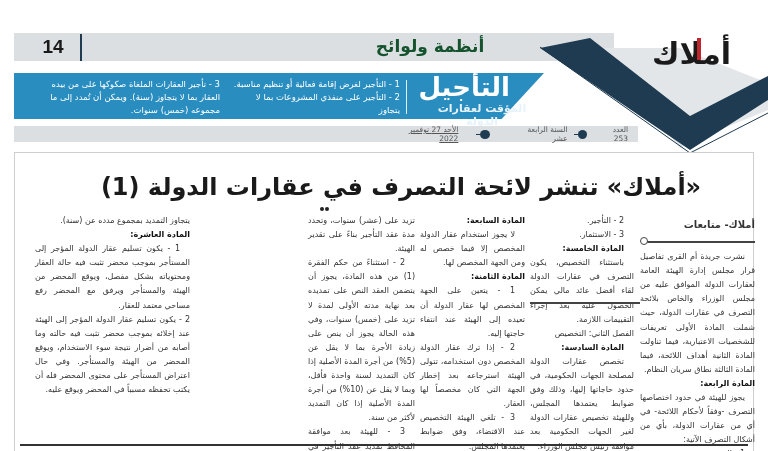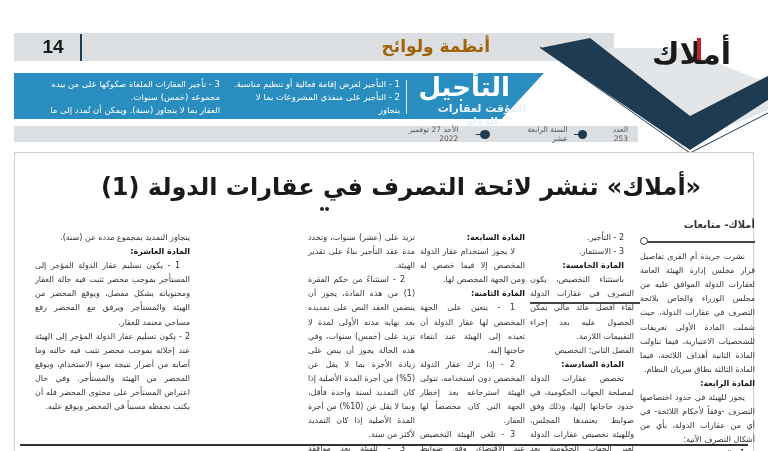--- a/index.html
+++ b/index.html
@@ -4,21 +4,21 @@
 <style>
   * { box-sizing: border-box; margin: 0; padding: 0; }
   html, body { width: 768px; height: 451px; overflow: hidden; background: #ffffff; }
   body { font-family: "DejaVu Sans", sans-serif; color: #2a2a2a; position: relative; }
 
   
   .header { position: absolute; left: 0; top: 0; width: 768px; height: 150px; }
   .top-band { position: absolute; left: 14px; top: 33px; width: 600px; height: 28px; background: #dcdfe2; }
   .page-num { position: absolute; left: 30px; top: 36px; width: 46px; font-size: 19px; font-weight: bold; color: #1a1a1a; direction: ltr; text-align: center; font-family: "Liberation Sans", sans-serif; }
   .page-divider { position: absolute; left: 80px; top: 34px; width: 2px; height: 27px; background: #1f3b52; }
-  .section-title { position: absolute; left: 370px; top: 36px; width: 120px; text-align: right; font-size: 17px; font-weight: bold; color: #a16207; }
+  .section-title { position: absolute; left: 370px; top: 36px; width: 120px; text-align: center; font-size: 17px; font-weight: bold; color: #14532d; }
 
   .blue-band { position: absolute; left: 14px; top: 73px; width: 530px; height: 46px; background: #2a8dc0; clip-path: polygon(0 0, 100% 0, 92% 100%, 0 100%); }
   .blue-text-left { position: absolute; left: 40px; top: 78px; width: 180px; font-size: 8.5px; line-height: 13px; color: #ffffff; }
   .blue-text-mid { position: absolute; left: 232px; top: 78px; width: 168px; font-size: 8.5px; line-height: 13px; color: #ffffff; text-align: right; }
   .blue-divider { position: absolute; left: 406px; top: 80px; width: 1px; height: 34px; background: #ffffff; opacity: .85; }
   .tajil-title { position: absolute; left: 410px; top: 72px; width: 100px; text-align: right; font-size: 26px; font-weight: bold; color: #ffffff; line-height: 30px; }
   .tajil-sub { position: absolute; left: 432px; top: 102px; width: 100px; text-align: center; font-size: 11px; font-weight: bold; color: #e6f3fa; }
 
   .meta-band { position: absolute; left: 14px; top: 126px; width: 624px; height: 16px; background: #dcdfe2; }
   .meta-row { position: absolute; left: 390px; top: 127px; width: 238px; height: 14px; display: flex; flex-direction: row; align-items: center; justify-content: flex-start; gap: 10px; font-size: 7.5px; color: #555; }
@@ -26,21 +26,21 @@
   .meta-dot::after { content: ""; position: absolute; left: -4px; top: 4px; width: 5px; height: 1.5px; background: #1f3b52; }
 
   
   .chevron { position: absolute; left: 540px; top: 38px; width: 228px; height: 115px; }
   .logo { position: absolute; left: 652px; top: 36px; width: 118px; height: 36px; font-size: 30px; font-weight: bold; color: #1a1a1a; text-align: left; direction: rtl; letter-spacing: 2px; font-family: "DejaVu Sans", sans-serif; }
 
   
   .article { position: absolute; left: 14px; top: 152px; width: 740px; height: 299px; border: 1px solid #cfcfcf; border-bottom: none; background: #fff; }
   .headline { position: absolute; left: 46px; top: 170px; width: 710px; text-align: center; font-size: 24px; font-weight: bold; color: #1a1a1a; line-height: 34px; }
 
-  .col { position: absolute; top: 231px; font-size: 8px; line-height: 14.1px; color: #333; text-align: justify; text-align-last: right; }
+  .col { position: absolute; top: 214px; font-size: 8px; line-height: 14.1px; color: #333; text-align: justify; text-align-last: right; }
   .col p { margin: 0; }
   .col .h { font-weight: bold; color: #111; }
   .col .ind { text-indent: 10px; }
 
   .c1 { left: 640px; width: 115px; top: 218px; }
   .c2 { left: 530px; width: 104px; }
   .c3 { left: 420px; width: 105px; }
   .c4 { left: 308px; width: 107px; }
   .c6 { left: 35px; width: 155px; }
 
@@ -58,39 +58,39 @@
 
 <div class="header">
   <div class="top-band"></div>
   <div class="page-num">14</div>
   <div class="page-divider"></div>
   <div class="section-title">أنظمة ولوائح</div>
 
   <div class="blue-band"></div>
   <div class="blue-text-left">
     <div>3 - تأجير العقارات الملغاة صكوكها على من بيده</div>
+    <div>العقار بما لا يتجاوز (سنة). ويمكن أن تُمدد إلى ما</div>
     <div>مجموعه (خمس) سنوات.</div>
-    <div>العقار بما لا يتجاوز (سنة). ويمكن أن تُمدد إلى ما</div>
   </div>
   <div class="blue-text-mid">
     <div>1 - التأجير لغرض إقامة فعالية أو تنظيم مناسبة.</div>
     <div>2 - التأجير على منفذي المشروعات بما لا يتجاوز</div>
     <div>(ثلاث) سنوات.</div>
   </div>
   <div class="blue-divider"></div>
   <div class="tajil-title">التأجيل</div>
   <div class="tajil-sub">المؤقت لعقارات الدولة</div>
 
   <div class="meta-band"></div>
   <div class="meta-row">
     <span>العدد 253</span>
     <span class="meta-dot"></span>
     <span>السنة الرابعة عشر</span>
     <span class="meta-dot" style="margin-right:12px;"></span>
-    <span style="margin-right:12px;">الأحد 27 نوفمبر 2022</span>
+    <span style="margin-right:12px;text-decoration:underline;">الأحد 27 نوفمبر 2022</span>
   </div>
 
   <svg class="chevron" viewBox="0 0 228 115" preserveAspectRatio="none">
     <polygon points="60,10 140,10 215,40 228,44 228,72 160,100 140,110" fill="#e3e6e8"></polygon>
     <polygon points="0,10 50,0 150,78 228,38 228,62 150,112" fill="#1f3b52"></polygon>
     <line x1="-10" y1="2" x2="150" y2="115" stroke="#1f3b52" stroke-width="1"></line>
     <line x1="150" y1="115" x2="228" y2="75" stroke="#1f3b52" stroke-width="1"></line>
   </svg>
   <div class="logo">
     <span>أملاك</span>

